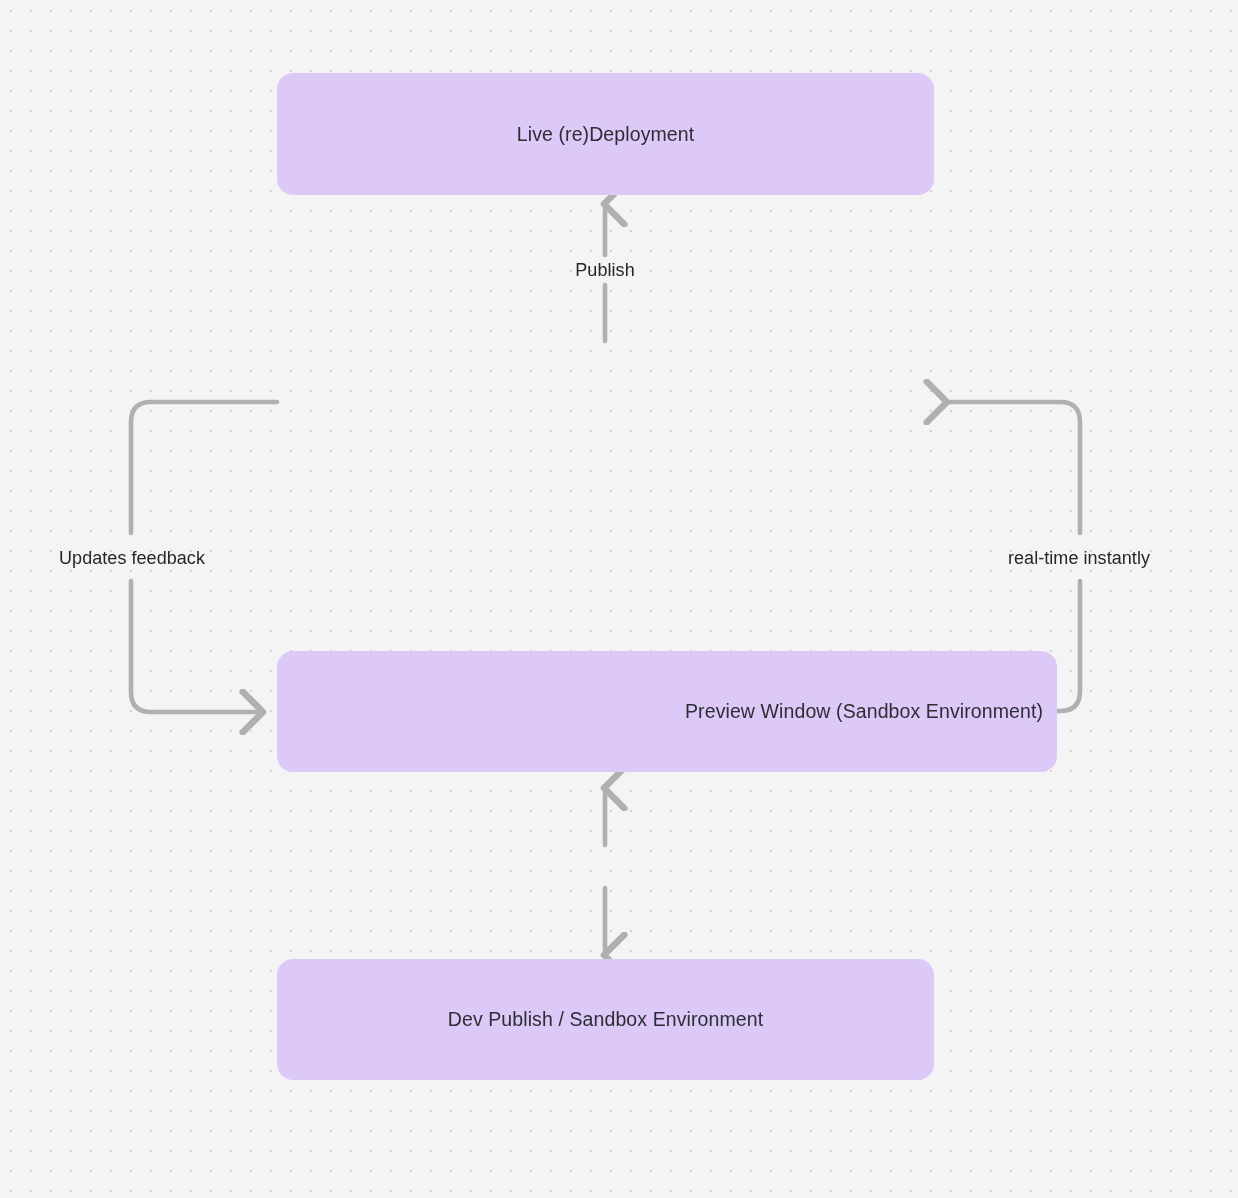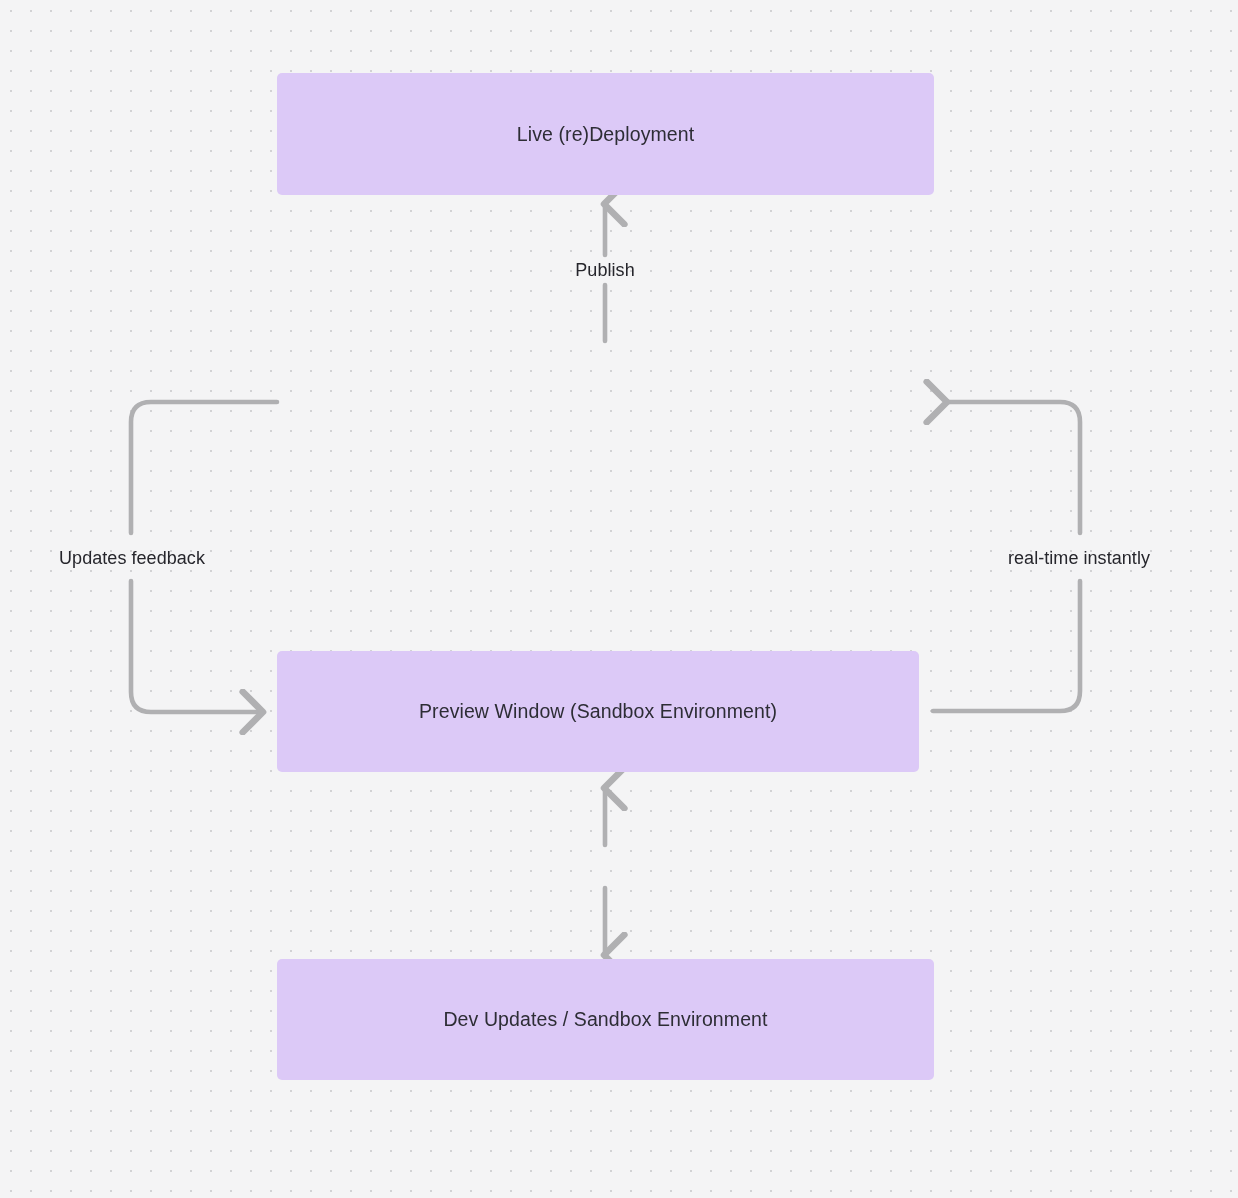--- a/index.html
+++ b/index.html
@@ -29,21 +29,21 @@
     left: 0;
     top: 0;
     width: 1238px;
     height: 1198px;
     pointer-events: none;
   }
   .node {
     position: absolute;
     box-sizing: border-box;
     background-color: #dcc9f7;
-    border-radius: 5px;
+    border-radius: 16px;
     display: flex;
     align-items: center;
     justify-content: center;
     color: #2d2d35;
     font-size: 19.5px;
     font-family: "Liberation Sans", sans-serif;
     letter-spacing: 0.1px;
     text-align: center;
     user-select: none;
   }
@@ -103,26 +103,26 @@
       <path d="M605,888 L605,955" marker-end="url(#arrow-down)"></path>
 
     </g>
   </svg>
 
   <div class="node" style="left:277px; top:73px; width:657px; height:122px;">
     <span class="node-label">Live (re)Deployment</span>
   </div>
 
 
-  <div class="node" style="left:277px; top:651px; width:642px; height:121px;">
+  <div class="node" style="left:277px; top:651px; width:780px; height:121px;justify-content:flex-end;">
     <span class="node-label">Preview Window (Sandbox Environment)</span>
   </div>
 
   <div class="node" style="left:277px; top:959px; width:657px; height:121px;">
-    <span class="node-label">Dev Updates / Sandbox Environment</span>
+    <span class="node-label">Dev Publish / Sandbox Environment</span>
   </div>
 
   <div class="edge-label center" style="left:605px; top:270px;">Publish</div>
 
   <div class="edge-label center" style="left:132px; top:558px;">Updates feedback</div>
 
   <div class="edge-label center" style="left:1079px; top:558px;">real-time instantly</div>
 
 
 </div>

